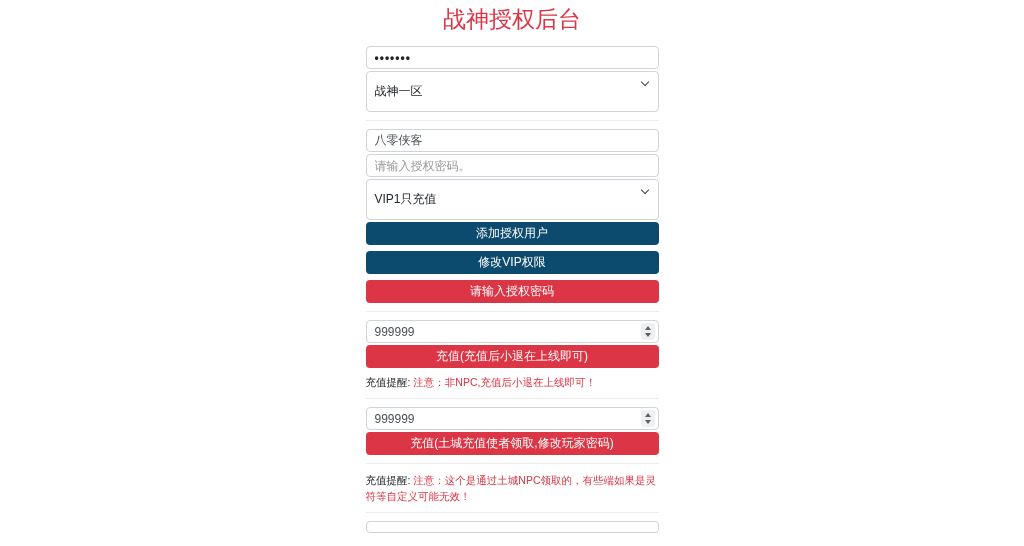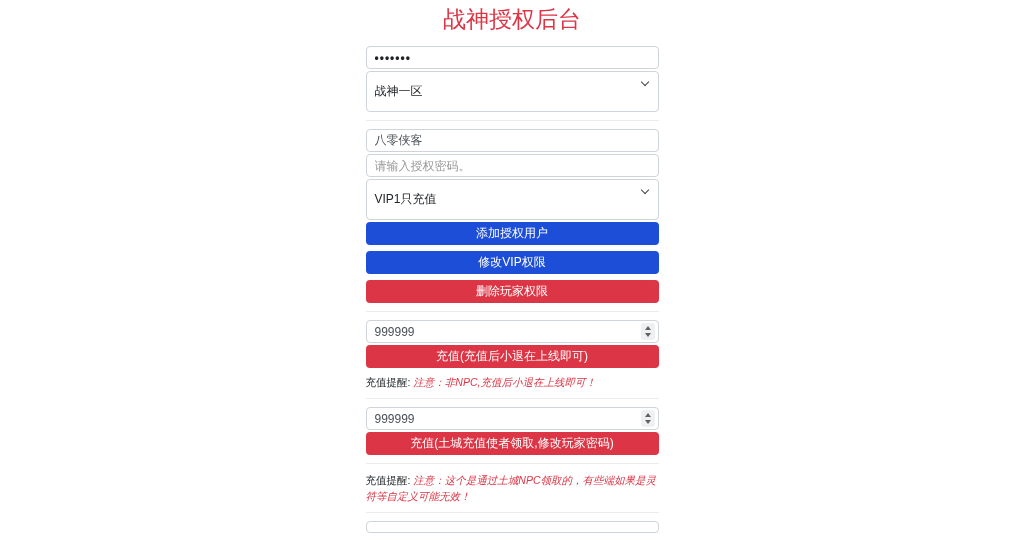--- a/index.html
+++ b/index.html
@@ -45,40 +45,40 @@
   }
 
   .btn {
     display: block; width: 100%; height: 23px;
     margin: 0 0 6px 0; padding: 0;
     border: none; border-radius: 4px;
     font-family: "Liberation Sans", sans-serif;
     font-size: 12px; line-height: 23px; text-align: center;
     color: #ffffff; cursor: pointer;
   }
-  .btn-primary { background: #1d4ed8; }
+  .btn-primary { background: #0c4a6e; }
   .btn-danger  { background: #dc3545; }
 
   hr.divider { border: none; border-top: 1px solid #ececec; margin: 8px 0; }
 
   .num-wrap { position: relative; margin-bottom: 2px; }
   .num-wrap .control { margin-bottom: 1px; padding-right: 26px; }
   .spinner {
     position: absolute; right: 4px; top: 3px;
     width: 14px; height: 17px;
     background: #eef0f2; border-radius: 3px;
     display: flex; flex-direction: column; align-items: center; justify-content: center;
     gap: 3px; cursor: pointer;
   }
   .tri { width: 0; height: 0; border-left: 3px solid transparent; border-right: 3px solid transparent; }
   .tri-up { border-bottom: 4px solid #606060; }
   .tri-down { border-top: 4px solid #606060; }
 
   .hint { margin: 6px 0 0 0; font-size: 10.5px; line-height: 16px; color: #212529; }
-  .hint .red { color: #dc3545; font-style: italic; }
+  .hint .red { color: #dc3545; }
 
   .peek {
     height: 12px; margin-top: 2px;
     border: 1px solid #ced4da; border-radius: 4px; background: #fff;
   }
 </style>
 </head>
 <body>
 
 <div class="column">
@@ -98,21 +98,21 @@
 
   <input class="control" type="text" placeholder="请输入授权密码。" style="">
 
   <div class="select-box">
     <span>VIP1只充值</span>
     <span class="chev"></span>
   </div>
 
   <button class="btn btn-primary">添加授权用户</button>
   <button class="btn btn-primary">修改VIP权限</button>
-  <button class="btn btn-danger">删除玩家权限</button>
+  <button class="btn btn-danger">请输入授权密码</button>
 
   <hr class="divider">
 
   <div class="num-wrap">
     <input class="control" type="text" value="999999" style="">
     <span class="spinner">
       <span class="tri tri-up"></span>
       <span class="tri tri-down"></span>
     </span>
   </div>

